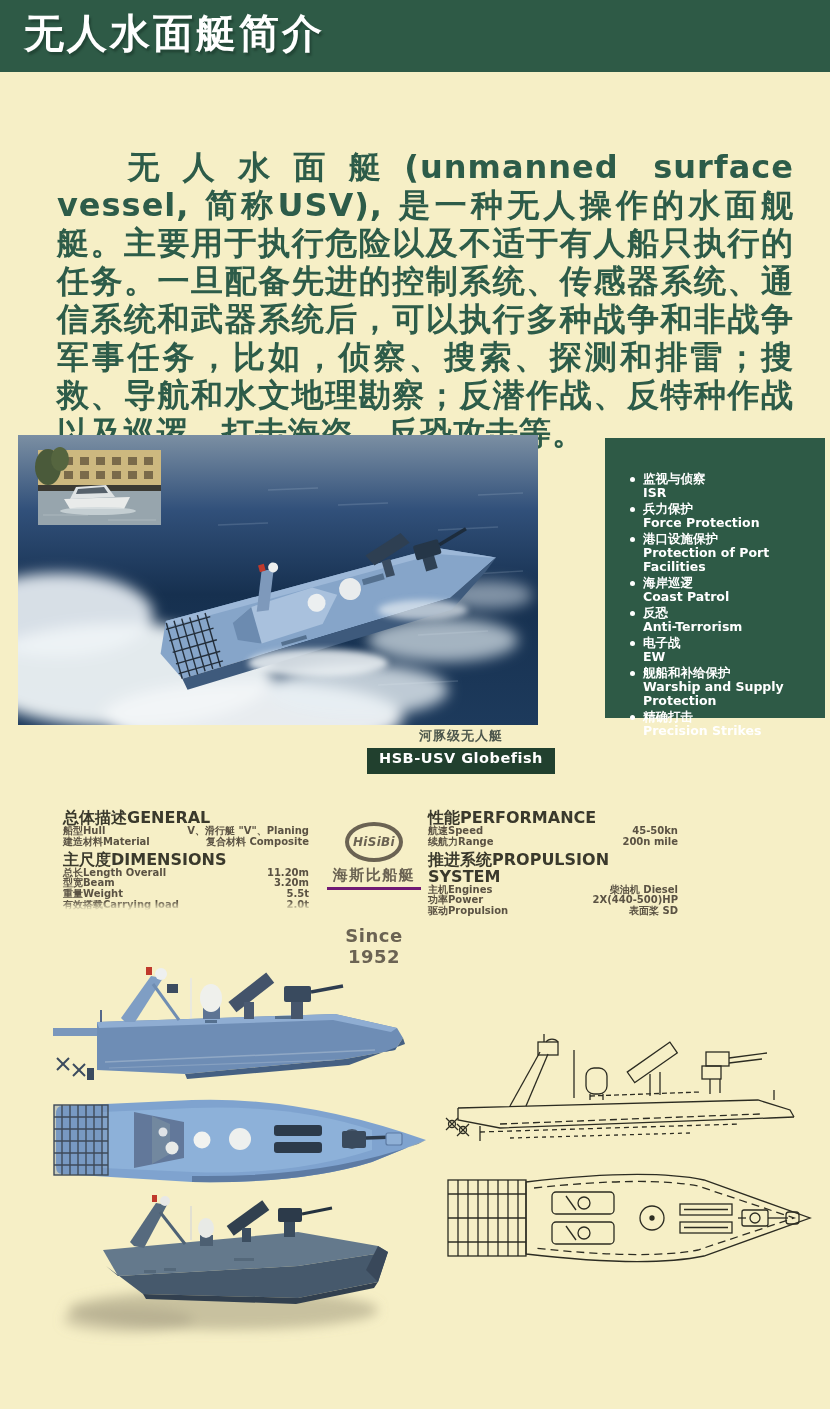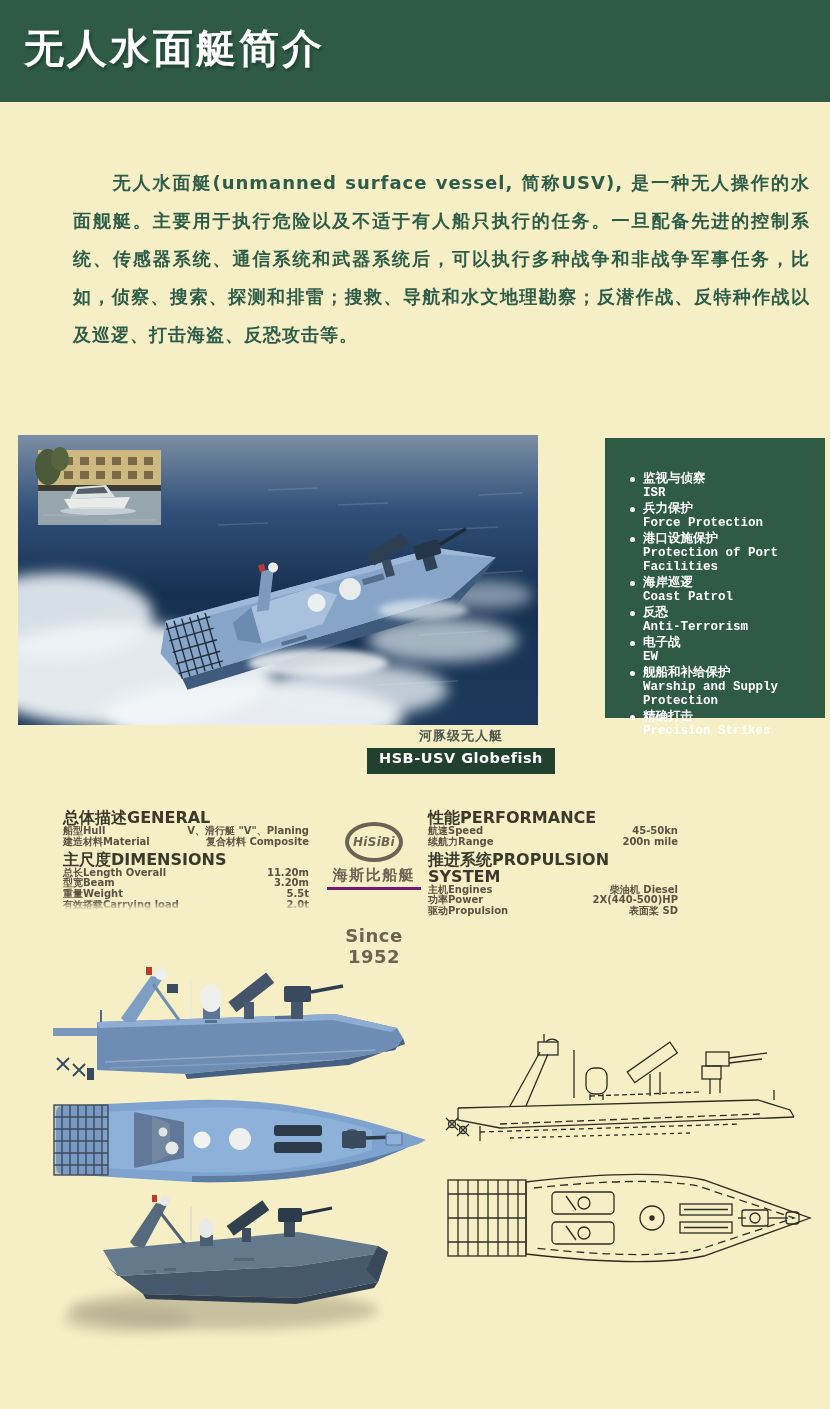--- a/index.html
+++ b/index.html
@@ -2,34 +2,34 @@
 <html><head>
 <meta charset="utf-8">
 <style>
   html,body{margin:0;padding:0;background:#e8e2c0;}
   .page{
     position:relative;width:830px;height:1409px;margin:0 auto;
     background:#f6efc6;overflow:hidden;
     font-family:"DejaVu Sans","Liberation Sans",sans-serif;
   }
   
-  .hdr{position:absolute;left:0;top:0;width:830px;height:102px;background:#2e5a46;display:flex;align-items:center;}
+  .hdr{position:absolute;left:0;top:0;width:830px;height:72px;background:#2e5a46;display:flex;align-items:center;}
   .hdr h1{margin:0 0 6px 24px;font-size:40px;font-weight:800;color:#ffffff;letter-spacing:3px;
     text-shadow:2px 3px 2px rgba(15,35,25,.35);}
   
-  .intro{position:absolute;left:55px;top:146px;width:737px;margin:18px;
-    font-size:18px;line-height:38px;font-weight:600;color:#2d5c49;
+  .intro{position:absolute;left:55px;top:146px;width:737px;margin:2px;
+    font-size:32px;line-height:38px;font-weight:600;color:#2d5c49;
     text-align:justify;text-indent:2.2em;letter-spacing:1px;}
   
   .photo{position:absolute;left:18px;top:435px;width:520px;height:290px;}
   .photo svg{display:block;width:100%;height:100%;}
   
   .caps{position:absolute;left:605px;top:438px;width:220px;height:280px;background:#2e5a46;
     box-sizing:border-box;padding:34px 8px 0 25px;color:#fff;}
-  .cap-item{position:relative;padding-left:13px;margin-bottom:2px;font-family:Liberation Mono, monospace;}
+  .cap-item{position:relative;padding-left:13px;margin-bottom:2px;}
   .cap-dot{position:absolute;left:0;top:4.5px;width:5px;height:5px;border-radius:50%;background:#fff;}
   .cap-zh{display:block;font-size:12.5px;line-height:14px;font-weight:700;}
   .cap-en{display:block;font-size:12.5px;line-height:14px;font-weight:700;}
   
   .caption{position:absolute;left:361px;top:727px;width:200px;text-align:center;}
   .caption-zh{font-size:13px;font-weight:600;color:#4d574c;letter-spacing:1px;}
   .badge{display:inline-block;margin-top:3px;background:#21402e;color:#ffffff;
     font-size:14.5px;font-weight:700;padding:2px 12px 8px;letter-spacing:.5px;}
   
   .spec-col{position:absolute;top:809px;}

